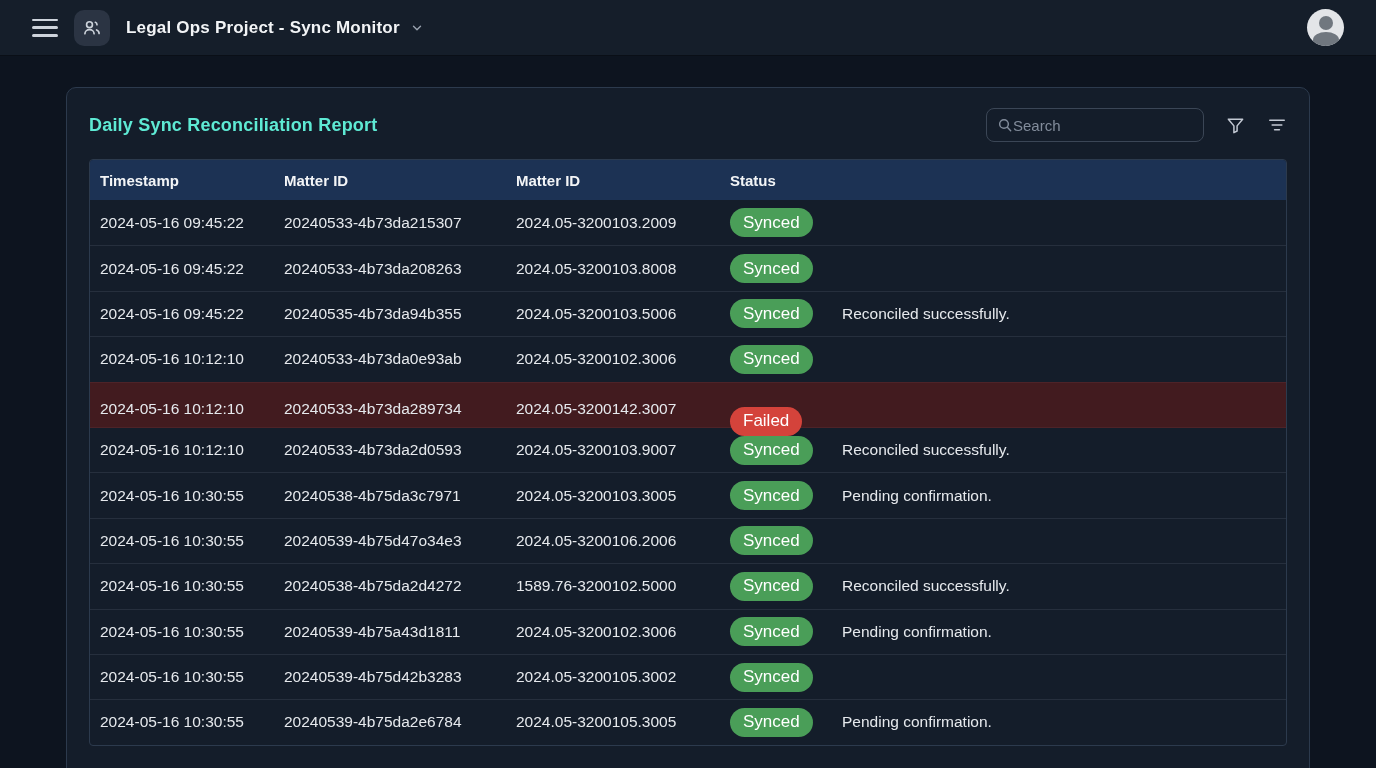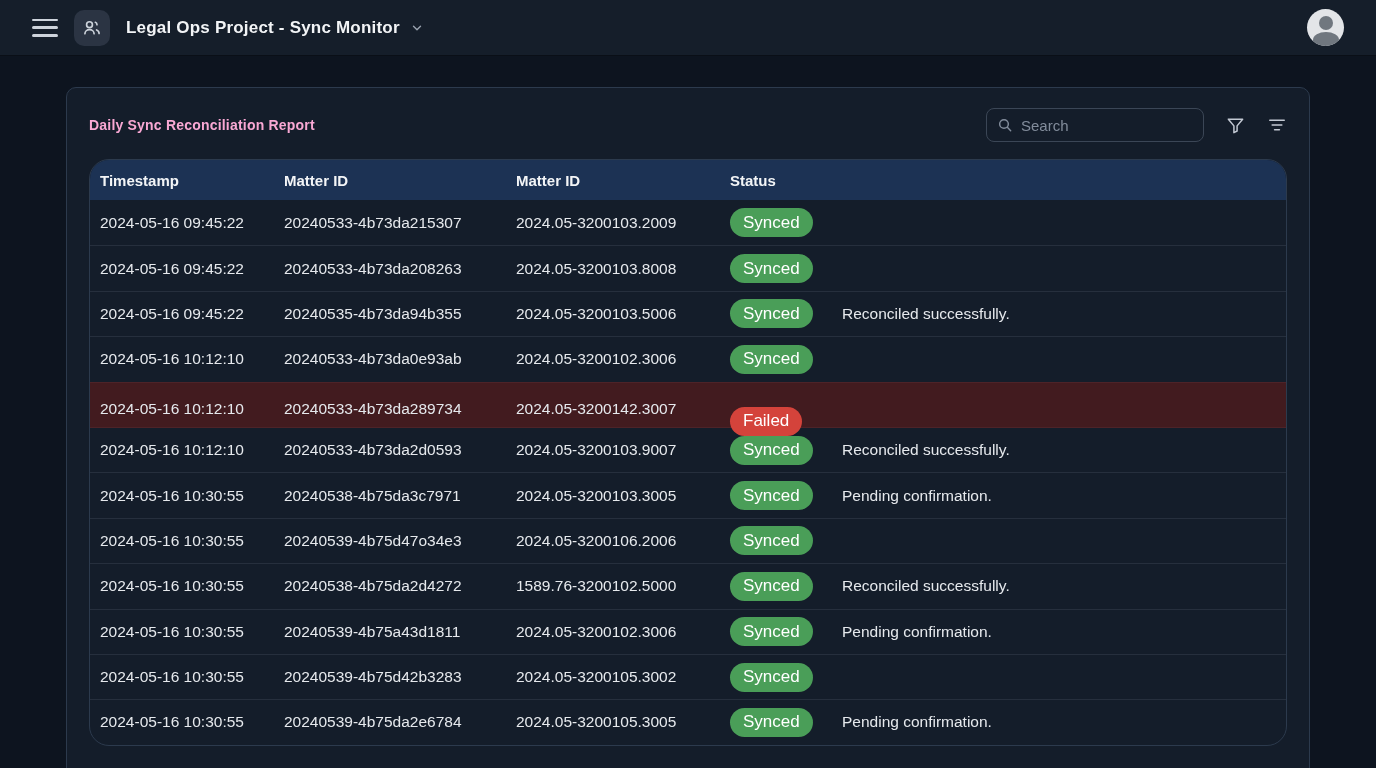--- a/index.html
+++ b/index.html
@@ -32,36 +32,36 @@
   .avatar .head { position:absolute; left:50%; top:7px; transform:translateX(-50%); width:14px; height:14px; border-radius:50%; background:#70777f; }
   .avatar .body { position:absolute; left:50%; top:23px; transform:translateX(-50%); width:26px; height:16px; border-radius:50% 50% 0 0; background:#70777f; }
 
   
   .content { padding:31px 66px 0 66px; }
   .card {
     background:#141d2a; border:1px solid #2c3a4d; border-radius:10px;
     padding:20px 22px; height:700px;
   }
   .card-header { display:flex; align-items:center; margin-bottom:17px; }
-  .report-title { font-size:14px; font-weight:700; color:#f9a8d4; letter-spacing:.2px; }
+  .report-title { font-size:18px; font-weight:700; color:#5eead4; letter-spacing:.2px; }
   .header-tools { margin-left:auto; display:flex; align-items:center; gap:22px; }
   .search-box {
     width:218px; height:34px; border:1px solid #3b4656; border-radius:8px;
-    display:flex; align-items:center; padding:0 10px; gap:8px; background:transparent;margin-left:20px;
+    display:flex; align-items:center; padding:0 10px; gap:0; background:transparent;margin-left:20px;
   }
   .search-box input {
     background:transparent; border:none; outline:none; color:#dfe3e9;
     font-size:15px; width:100%; font-family:"Liberation Sans", sans-serif;
   }
   .search-box input::placeholder { color:#828c9b; }
   .tool-icon { display:flex; align-items:center; justify-content:center; cursor:pointer; }
 
   
   .table {
-    border:1px solid #2c3a4d; border-radius:20px; overflow:hidden;
+    border:1px solid #2c3a4d; border-radius:4px; overflow:hidden;
   }
   .trow {
     display:grid;
     grid-template-columns:184px 232px 214px 112px 1fr;
     align-items:center;
     padding-left:10px;
   }
   .row-header {
     height:40px; background:var(--accent-header, #1c3254);
     font-weight:700; font-size:15px; color:#f3f5f7;

